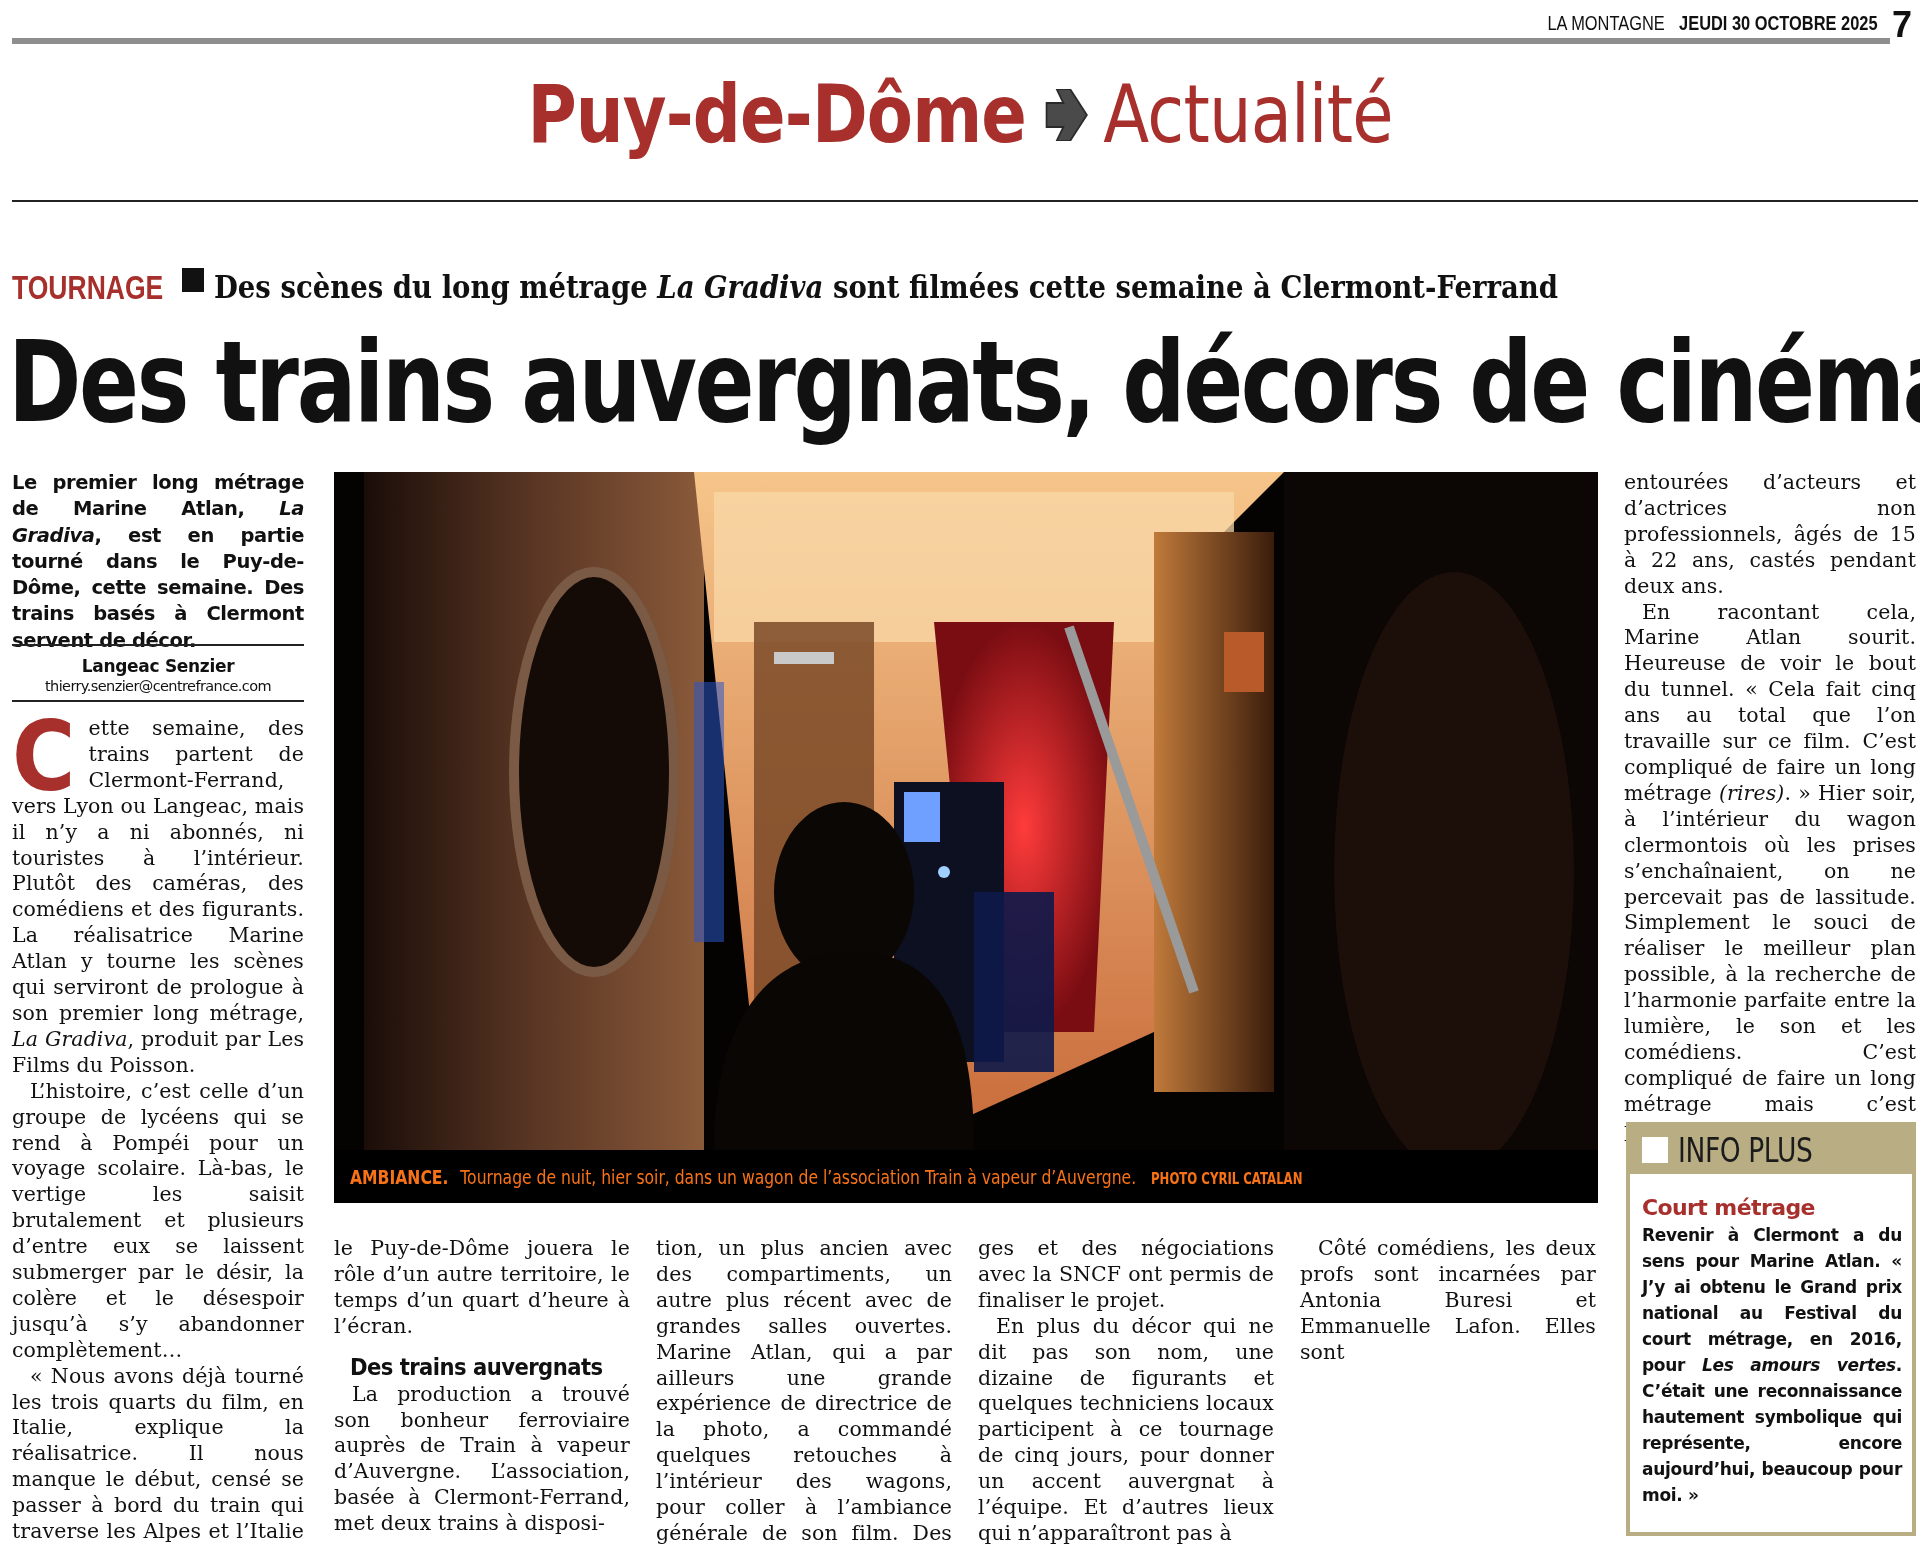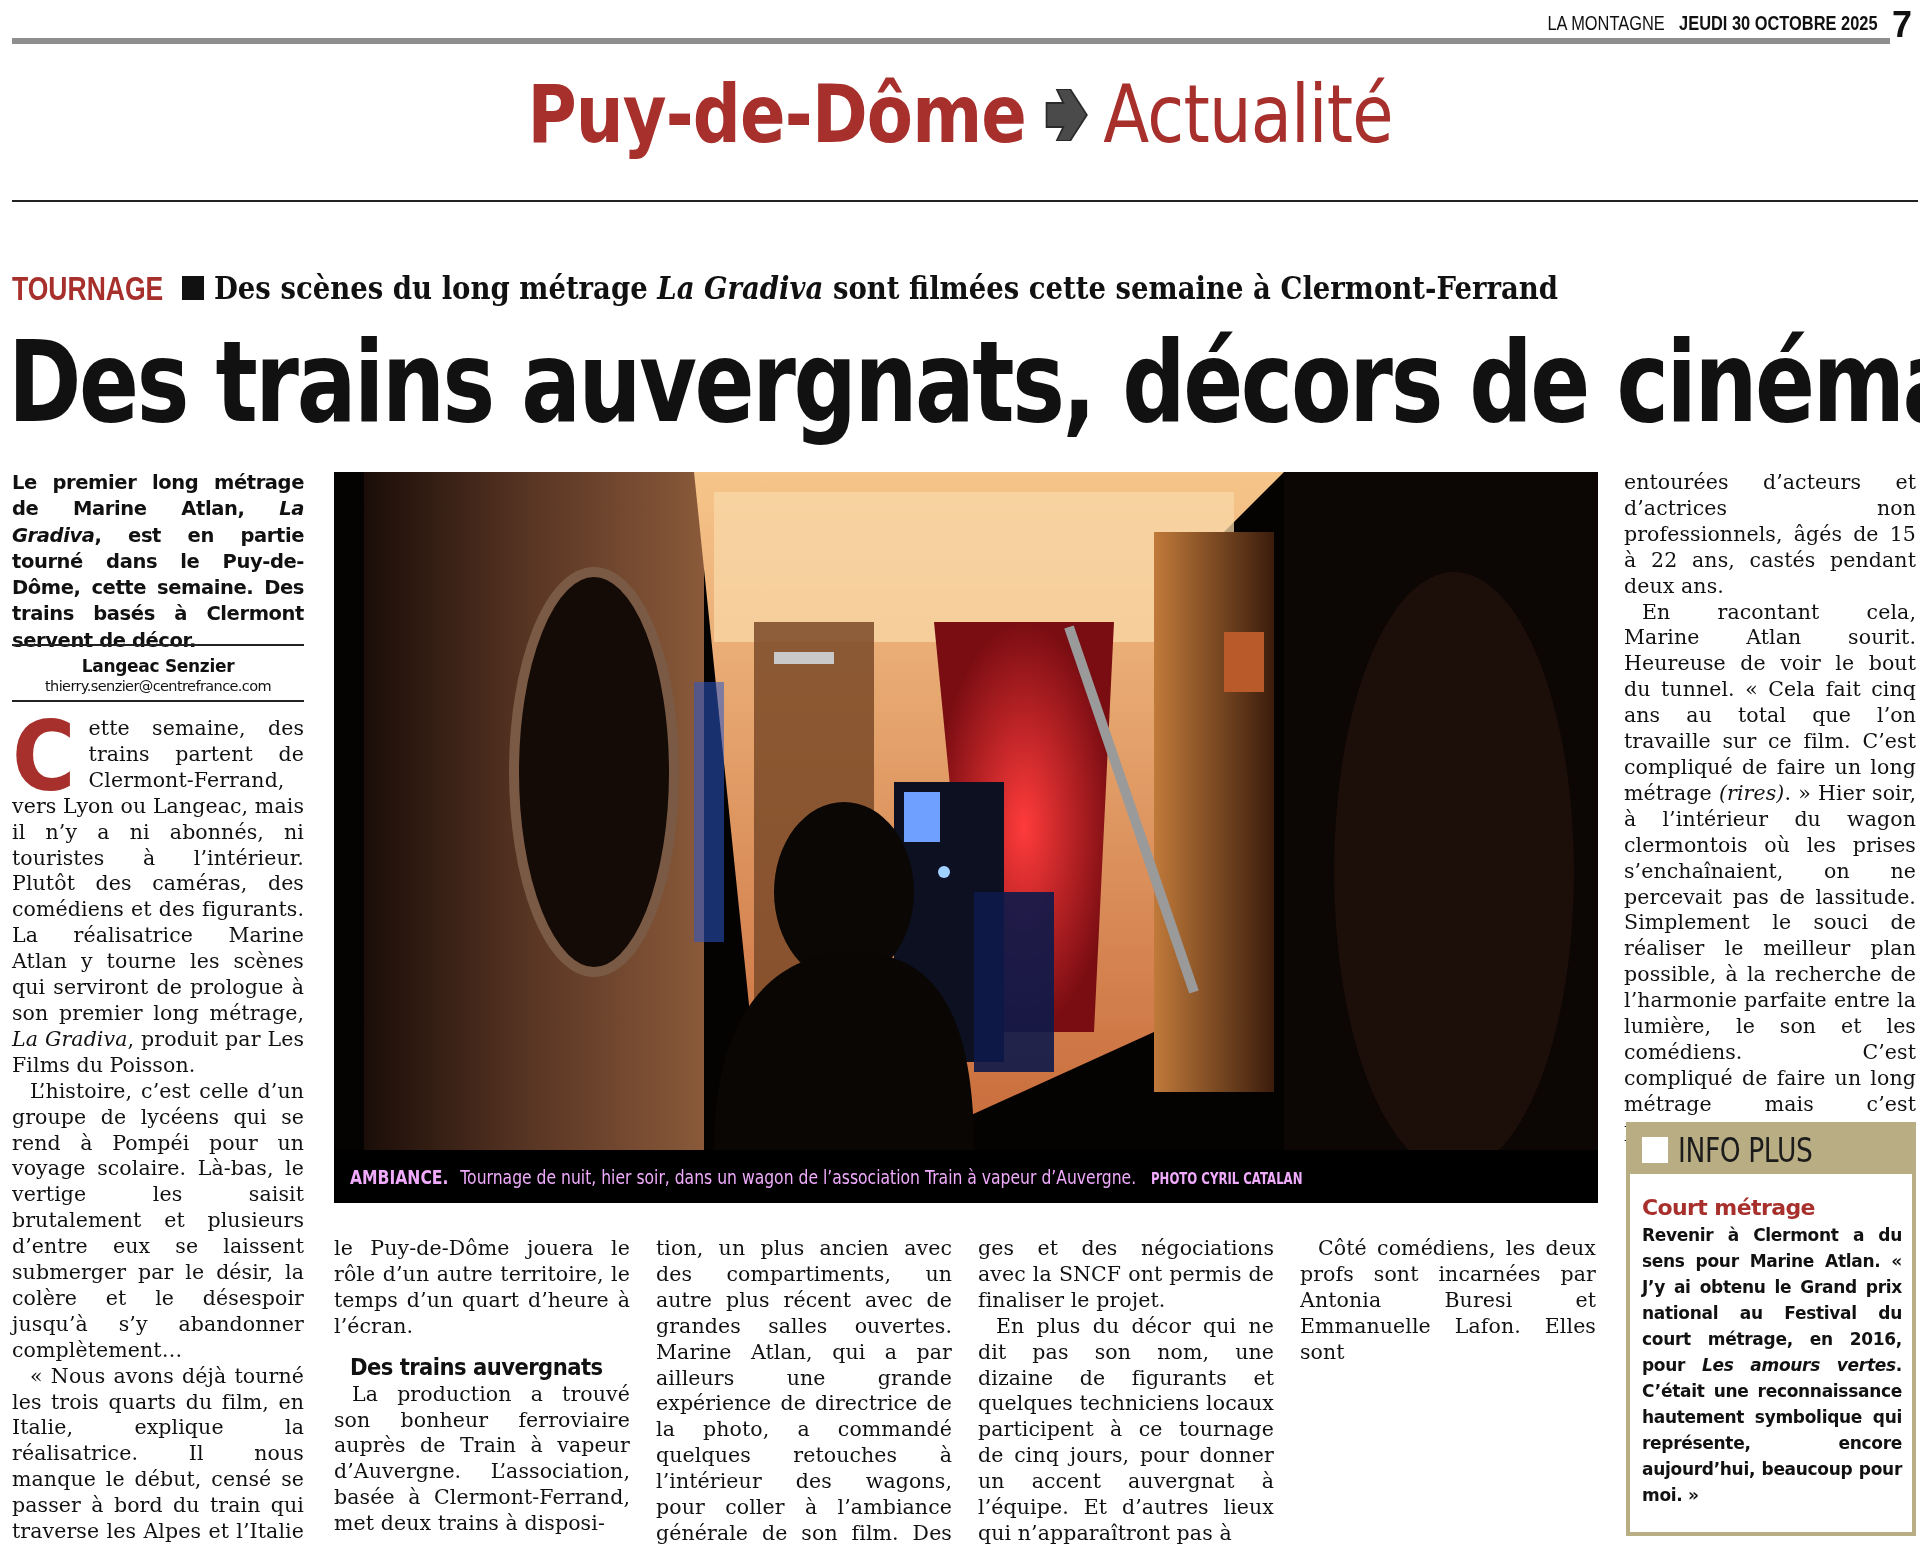--- a/index.html
+++ b/index.html
@@ -16,21 +16,21 @@
 
   
   .section-head { position: absolute; left: 0; right: 0; top: 68px; height: 90px; text-align: center; font-family: "DejaVu Sans", sans-serif; white-space: nowrap; }
   .section-head .inner { display: inline-flex; align-items: center; transform: scaleX(0.84); transform-origin: center; }
   .sec-main { color: #a8302c; font-weight: bold; font-size: 80px; letter-spacing: -1px; }
   .sec-arrow { display: inline-block; width: 52px; height: 52px; margin: 0 18px 0 22px; }
   .sec-sub { color: #a8302c; font-size: 80px; font-family: "DejaVu Sans", sans-serif; letter-spacing: -1px; }
   .section-rule { position: absolute; left: 12px; right: 2px; top: 200px; height: 2px; background: #222; }
 
   
-  .kicker { position: absolute; left: 12px; top: 268px; height: 40px; display: flex; align-items: center; white-space: nowrap; }
+  .kicker { position: absolute; left: 12px; top: 268px; height: 40px; display: flex; align-items: flex-start; white-space: nowrap; }
   .kicker-tag { font-family: "Liberation Sans", sans-serif; font-weight: bold; font-size: 34px; color: #a8302c; transform: scaleX(0.78); transform-origin: left center; display: inline-block; width: 166px; }
   .kicker-square { width: 22px; height: 24px; background: #111; margin: 0 10px 0 4px; }
   .kicker-text { font-family: "DejaVu Serif", serif; font-weight: bold; font-size: 32px; transform: scaleX(0.86); transform-origin: left center; display: inline-block; }
   .kicker-text i { font-style: italic; }
 
   .headline { position: absolute; left: 8px; top: 322px; width: 1912px; font-family: "DejaVu Sans", sans-serif; font-weight: bold; font-size: 112px; line-height: 120px; letter-spacing: -3px; white-space: nowrap; transform: scaleX(0.79); transform-origin: left center; }
 
   
   .lede { position: absolute; left: 12px; top: 470px; width: 292px; font-family: "DejaVu Sans", sans-serif; font-weight: bold; font-size: 19.5px; line-height: 26.3px; text-align: justify; letter-spacing: -0.4px; }
   .lede i { font-style: italic; }
@@ -50,21 +50,21 @@
   .col5 { left: 1300px; top: 1236px; width: 296px; }
   .col6 { left: 1624px; top: 470px; width: 292px; }
 
   .dropcap { float: left; font-family: "DejaVu Sans", sans-serif; font-weight: bold; color: #a8302c; font-size: 96px; line-height: 78px; margin: 2px 6px -4px 0; transform: scaleX(0.9); transform-origin: left top; }
   .subhead { font-family: "DejaVu Sans", sans-serif; font-weight: bold; font-size: 23px; line-height: 30px; margin: 12px 0 0 16px; letter-spacing: -0.6px; transform: scaleX(0.92); transform-origin: left center; white-space: nowrap; }
   .end-mark { display: inline-block; width: 13px; height: 13px; background: #6e5f10; margin-left: 6px; vertical-align: baseline; }
 
   
   .photo { position: absolute; left: 334px; top: 472px; width: 1264px; height: 731px; background: #000; overflow: hidden; }
   .photo-img { position: absolute; left: 0; top: 0; width: 1264px; height: 678px; }
-  .caption { position: absolute; left: 0; right: 0; bottom: 0; height: 53px; background: #000; color: #f0abfc; display: flex; align-items: center; padding-left: 16px; white-space: nowrap; font-family: "DejaVu Sans", sans-serif; }
+  .caption { position: absolute; left: 0; right: 0; bottom: 0; height: 53px; background: #000; color: #f97316; display: flex; align-items: center; padding-left: 16px; white-space: nowrap; font-family: "DejaVu Sans", sans-serif; }
   .caption .inner { transform: scaleX(0.78); transform-origin: left center; display: inline-block; }
   .cap-label { font-weight: bold; font-size: 20px; margin-right: 10px; }
   .cap-text { font-size: 20px; }
   .cap-credit { font-size: 15px; font-weight: bold; margin-left: 14px; }
 
   
   .info-box { position: absolute; left: 1626px; top: 1122px; width: 290px; height: 414px; border: 4px solid #b9ad84; background: #fff; }
   .info-head { height: 48px; background: #b9ad84; display: flex; align-items: center; padding-left: 12px; }
   .info-square { width: 26px; height: 26px; background: #fff; margin-right: 10px; }
   .info-title { font-family: "DejaVu Sans", sans-serif; font-size: 34px; color: #1b1b1b; transform: scaleX(0.78); transform-origin: left center; display: inline-block; white-space: nowrap; letter-spacing: -0.5px; }

